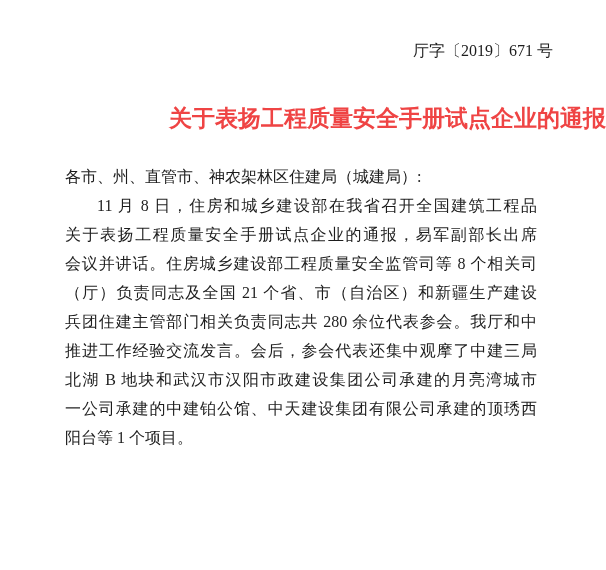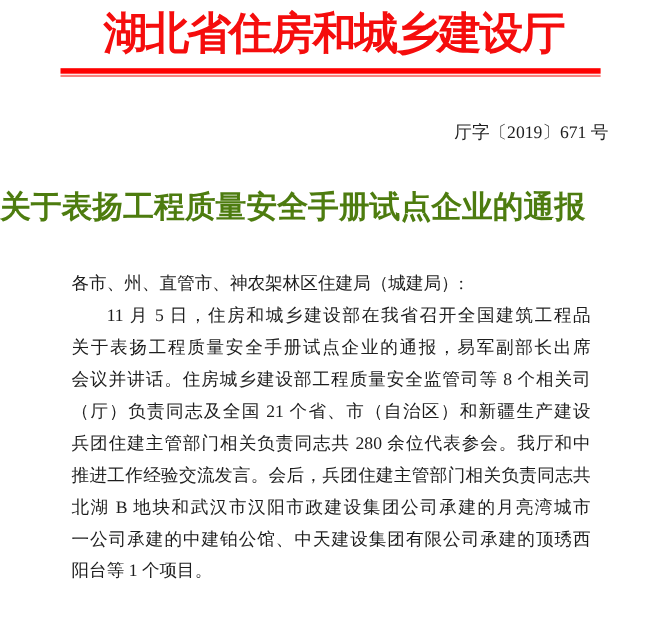--- a/index.html
+++ b/index.html
@@ -35,66 +35,59 @@
   .rule-thin { height: 2px; margin-top: 1px; background: var(--rule-thin); }
   .doc-number {
     margin-top: 42px;
     padding-right: 53px;
     text-align: right;
     font-size: 16px;
     line-height: 18px;
   }
   .doc-title {
     margin: 44px 0 0 0;
-    text-align: left;
-    font-size: 28px;
+    text-align: right;
+    font-size: 23px;
     line-height: 30px;
     font-weight: 700;
-    color: #4d7c0f;
+    color: #ef4444;
     white-space: nowrap;
   }
   .body {
-    margin: 40px 69px 0 65px;
+    margin: 28px 69px 0 65px;
     font-size: 16px;
     line-height: 29px;
   }
   .salutation { text-align: left; }
   .body-line {
     text-align: justify;
     text-align-last: justify;
   }
   .body-line.first { text-indent: 2em; }
   .body-line.last { text-align-last: left; }
 </style>
 </head>
 <body>
 
 <div class="page">
 
-  <header class="letterhead">
-    <h1 class="agency">湖北省住房和城乡建设厅</h1>
-    <div class="rule">
-      <div class="rule-thick"></div>
-      <div class="rule-thin"></div>
-    </div>
-  </header>
 
   <div class="doc-number">厅字〔2019〕671 号</div>
 
   <h2 class="doc-title">关于表扬工程质量安全手册试点企业的通报</h2>
 
   <section class="body">
     <div class="salutation">各市、州、直管市、神农架林区住建局（城建局）:</div>
     <div class="paragraph">
 
-    <div class="body-line first">11 月 5 日，住房和城乡建设部在我省召开全国建筑工程品</div>
+    <div class="body-line first">11 月 8 日，住房和城乡建设部在我省召开全国建筑工程品</div>
         <div class="body-line">关于表扬工程质量安全手册试点企业的通报，易军副部长出席</div>
         <div class="body-line">会议并讲话。住房城乡建设部工程质量安全监管司等 8 个相关司</div>
         <div class="body-line">（厅）负责同志及全国 21 个省、市（自治区）和新疆生产建设</div>
         <div class="body-line">兵团住建主管部门相关负责同志共 280 余位代表参会。我厅和中</div>
-        <div class="body-line">推进工作经验交流发言。会后，兵团住建主管部门相关负责同志共</div>
+        <div class="body-line">推进工作经验交流发言。会后，参会代表还集中观摩了中建三局</div>
         <div class="body-line">北湖 B 地块和武汉市汉阳市政建设集团公司承建的月亮湾城市</div>
         <div class="body-line">一公司承建的中建铂公馆、中天建设集团有限公司承建的顶琇西</div>
         <div class="body-line last">阳台等 1 个项目。</div>
       </div>
   </section>
 
 </div>
 
 </body></html>

